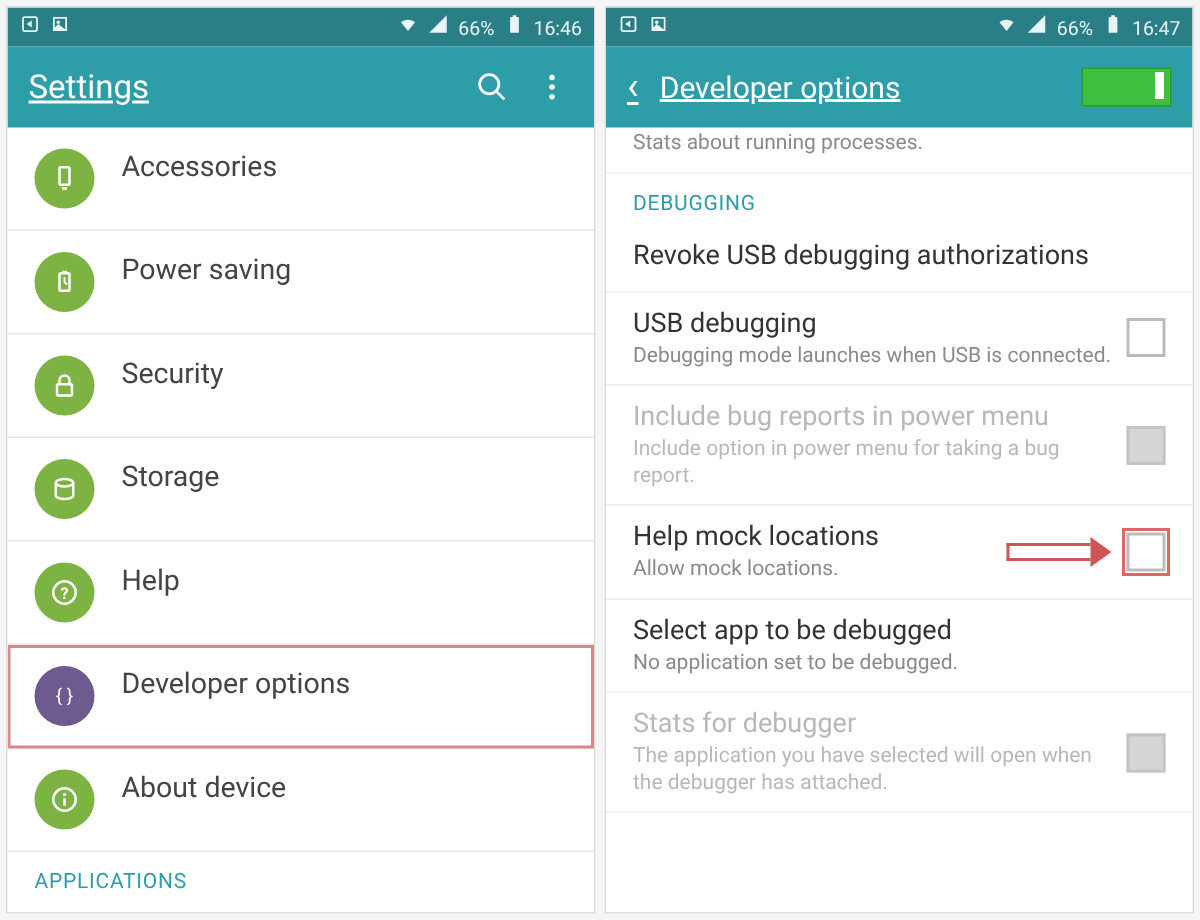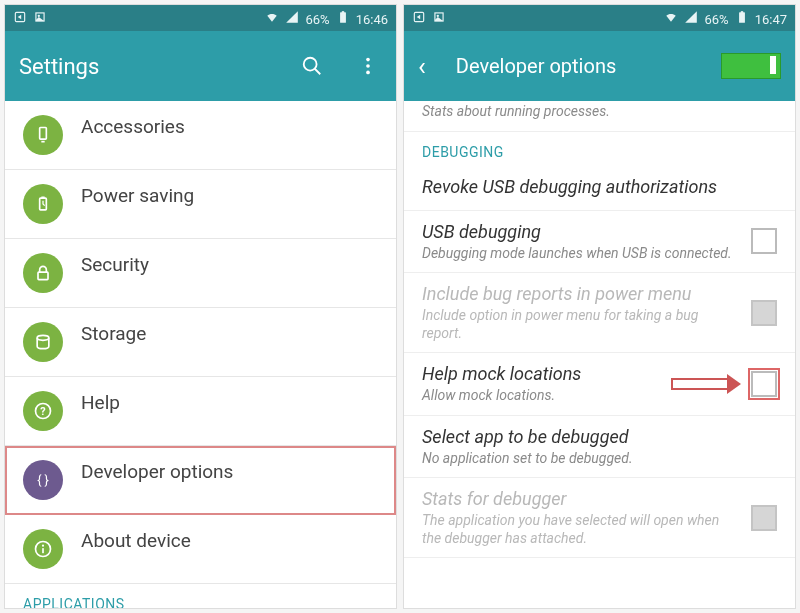--- a/index.html
+++ b/index.html
@@ -28,25 +28,26 @@
     align-items: center;
     padding: 0 8px;
     font-size: 13px;
   }
   .status-left { display: flex; gap: 6px; }
   .status-right { margin-left: auto; display: flex; align-items: flex-end; gap: 6px; }
   .status-icon { width: 14px; height: 14px; display: inline-block; }
   .app-bar {
     background: #2d9da8;
     color: #fff;
-    height: 70px;
+    height: 54px;
     display: flex;
     align-items: center;
     padding: 0 14px;
-    gap: 28px;
+    gap: 12px;
+    text-decoration: underline;
   }
   .app-title { font-size: 22px; font-weight: 400; flex: 1; }
   .app-bar .iconbtn { width: 28px; height: 28px; display: flex; align-items: center; justify-content: center; }
   .back-chevron { font-size: 26px; line-height: 1; margin-right: 2px; }
   .toggle {
     width: 60px; height: 26px; background: #3fbf3f; position: relative;
     border: 1px solid #2a9a2a;
   }
   .toggle .knob {
     position: absolute; top: 2px; right: 4px; width: 6px; height: 18px; background: #fff;
@@ -66,21 +67,21 @@
   .purple { background: #6d5a8f; }
   .row-label { font-size: 19px; color: #444; }
   .section-header {
     padding: 12px 18px 6px; color: #2d9da8; font-size: 14px;
     text-transform: uppercase; letter-spacing: 0.5px;
   }
   .dev-row {
     padding: 10px 18px; border-bottom: 1px solid #eee;
     display: flex; align-items: center; gap: 10px;
   }
-  .dev-row .textcol { flex: 1; font-style: italic; }
+  .dev-row .textcol { flex: 1; }
   .dev-row .title { font-size: 18px; color: #333; margin-bottom: 3px; }
   .dev-row .sub { font-size: 14px; color: #8a8a8a; line-height: 1.25; }
   .dev-row.disabled .title, .dev-row.disabled .sub { color: #b8b8b8; }
   .checkbox {
     width: 26px; height: 26px; border: 2px solid #bbb; background: #fff; flex-shrink: 0;
   }
   .checkbox.disabled { background: #d6d6d6; border-color: #c4c4c4; }
   .checkbox.pointed { outline: 2px solid #d66; outline-offset: 1px; }
   .arrow-annot {
     width: 70px; height: 18px; position: relative; flex-shrink: 0;

